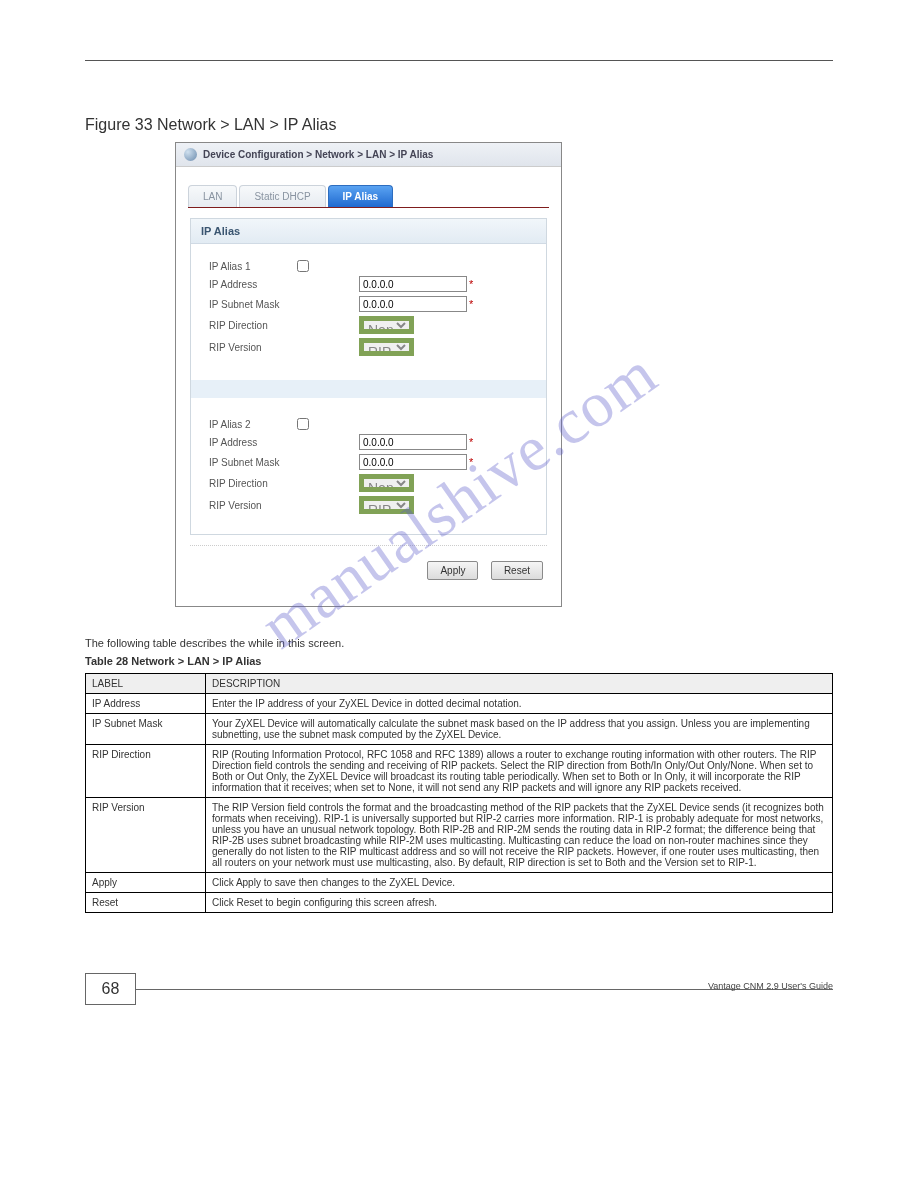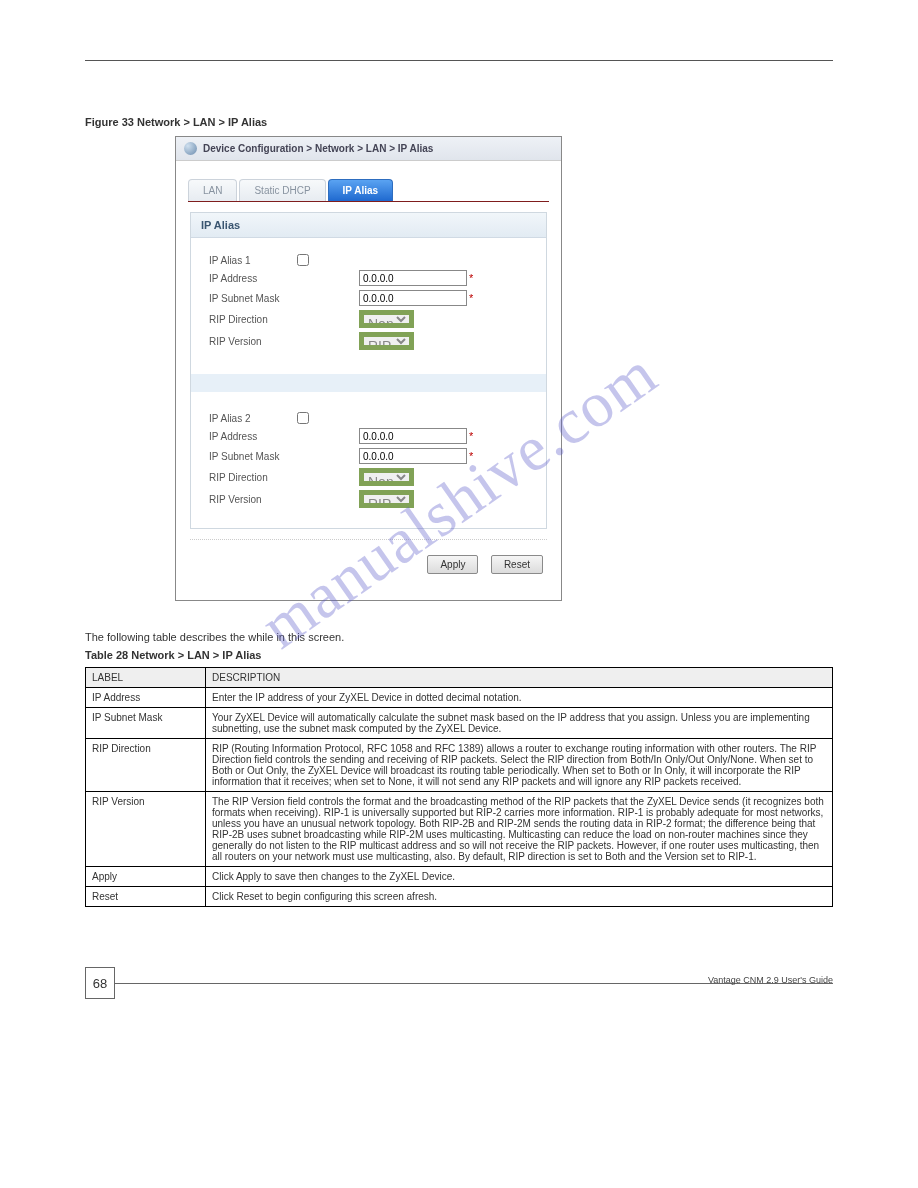--- a/index.html
+++ b/index.html
@@ -1,19 +1,19 @@
 <!DOCTYPE html>
 <html><head>
 <meta charset="utf-8">
 <style>
   * { box-sizing: border-box; margin: 0; padding: 0; }
   body { font-family: Arial, Helvetica, sans-serif; background: #fff; width: 918px; margin: 0 auto; color: #333; }
   .page { padding: 40px 85px 30px 85px; }
   .top-rule { border-top: 1px solid #555; margin-bottom: 5px; margin-top: 20px; }
-  .figure-label { font-size: 11px; font-weight: bold; margin-bottom: 8px; }
+  .figure-label { font-size: 16px; font-weight: normal; margin-bottom: 8px; }
   .screenshot-container { width: 387px; margin-left: 90px; margin-bottom: 30px; position: relative; }
   .scr-outer { border: 1px solid #888; background: #fff; }
   .breadcrumb-bar { background: linear-gradient(#eef1f6, #e0e5ec); padding: 5px 8px; border-bottom: 1px solid #ccc; display: flex; align-items: center; gap: 6px; }
   .breadcrumb-bar .bc-icon { width: 13px; height: 13px; border-radius: 50%; background: radial-gradient(circle at 30% 30%, #cfe0ef, #6b8bad); display: inline-block; }
   .breadcrumb-bar .bc-text { font-size: 10px; color: #445; font-weight: bold; }
   .tabs-row { padding: 18px 12px 0 12px; background: #fff; }
   .tabs-inner { display: flex; align-items: flex-end; border-bottom: 1px solid #7f1d1d; }
   .tab { padding: 5px 14px; font-size: 10px; border: 1px solid #ccd3db; border-bottom: none; margin-right: 2px; background: linear-gradient(#f7f9fb,#e7ecf1); color: #8893a0; border-top-left-radius: 4px; border-top-right-radius: 4px; }
   .tab.active { background: linear-gradient(#5aa3f2, #1f69cf); color: #fff; border-color: #2d6dbf; font-weight: bold; }
   .section-panel { margin: 10px 14px; border: 1px solid #cfd8e0; background: #fff; }
@@ -44,21 +44,21 @@
   }
 
   .desc-para { font-size: 11px; margin: 10px 0 6px 0; }
   .desc-table-label { font-size: 11px; font-weight: bold; margin-bottom: 6px; }
   .desc-table { width: 100%; border-collapse: collapse; font-size: 10px; padding-left: 40px; }
   .desc-table th, .desc-table td { border: 1px solid #000; padding: 4px 6px; vertical-align: top; text-align: left; }
   .desc-table thead th { background: #efefef; font-weight: normal; }
   .desc-table td.col1 { width: 120px; }
 
   .footer { margin-top: 60px; display: flex; align-items: center; }
-  .page-box { width: 30px; height: 32px; border: 1px solid #666; display: flex; align-items: center; justify-content: center; font-size: 13px; }
+  .page-box { width: 51px; height: 32px; border: 1px solid #666; display: flex; align-items: center; justify-content: center; font-size: 16px; }
   .footer-line { flex: 1; border-top: 1px solid #666; margin-left: 0; }
   .footer-wrap { position: relative; }
   .footer-title { position: absolute; right: 0; top: 8px; font-size: 9px; color: #444; }
 </style>
 </head>
 <body>
 
 <div class="page" style="position:relative;">
 
   <div class="top-rule"></div>

